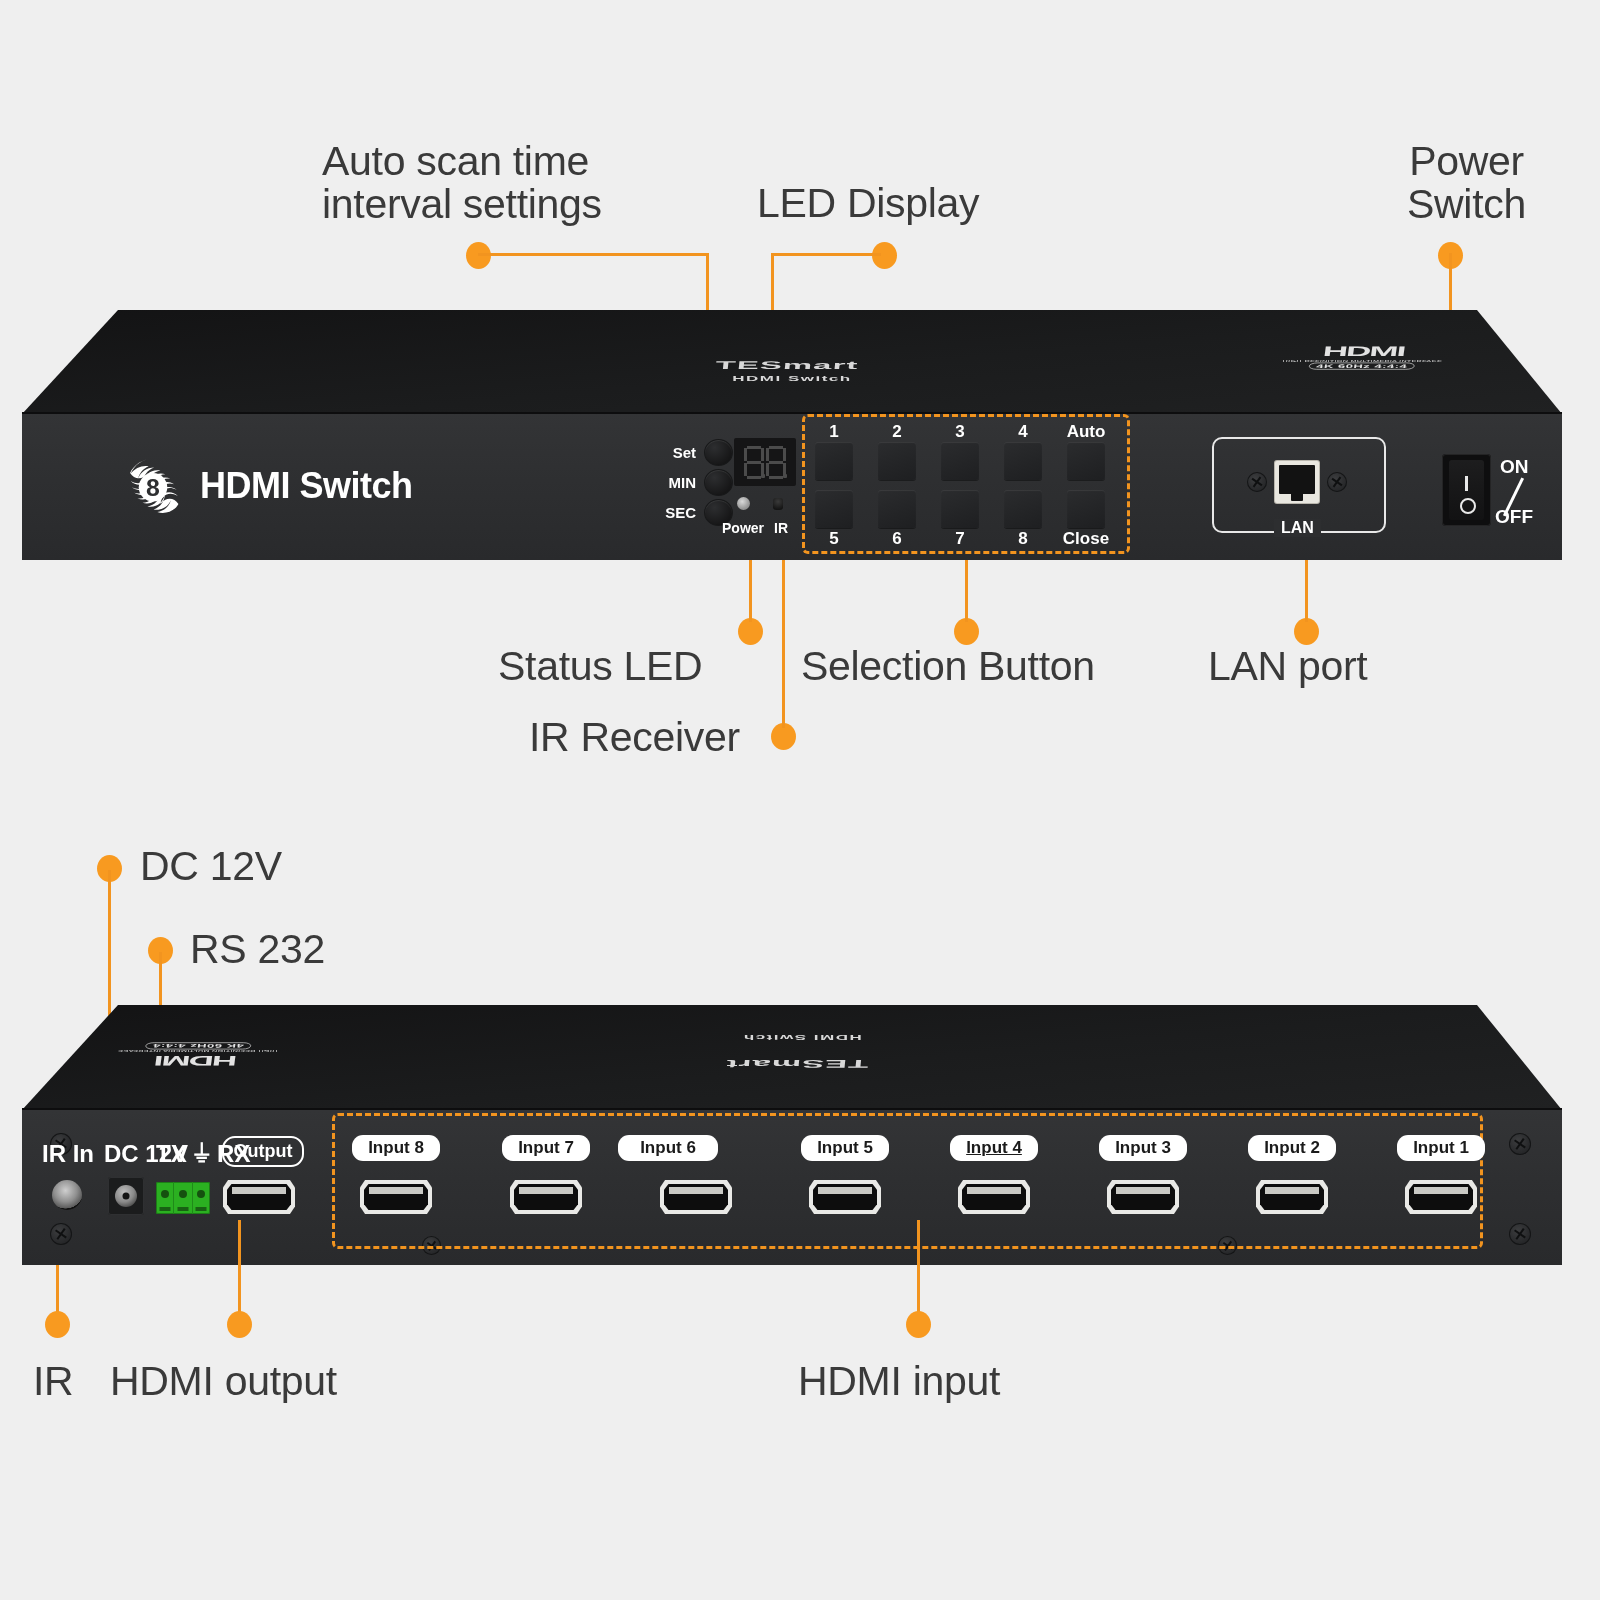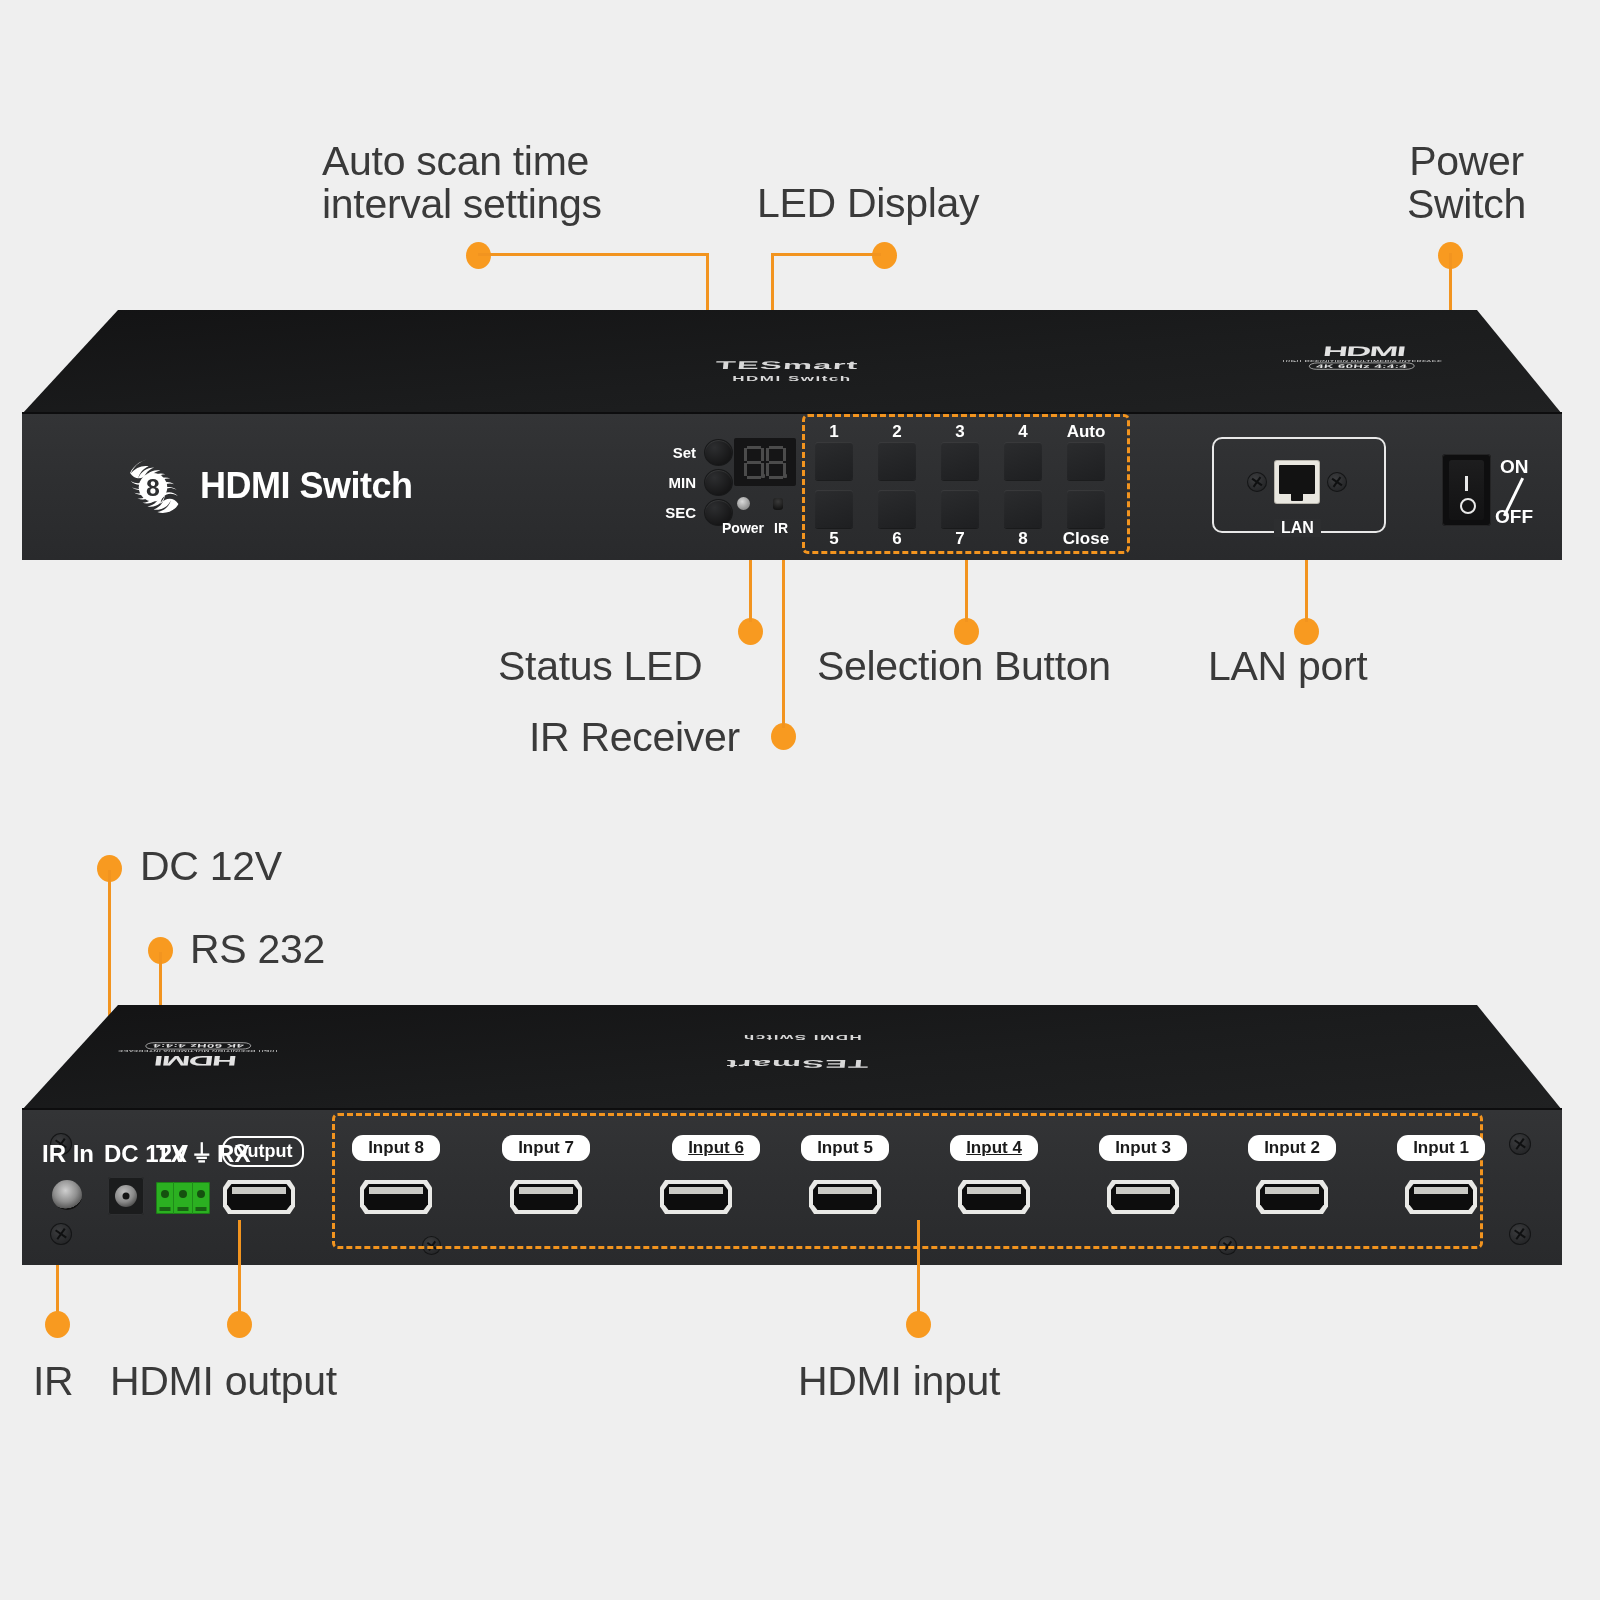--- a/index.html
+++ b/index.html
@@ -342,21 +342,21 @@
   <div class="dot" style="left:738px;top:618px;"></div>
   <div class="lead v" style="left:749px;top:560px;height:62px;"></div>
   <div class="callout" style="left:498px;top:645px;">Status LED</div>
 
   <div class="dot" style="left:771px;top:723px;"></div>
   <div class="lead v" style="left:782px;top:560px;height:168px;"></div>
   <div class="callout" style="left:529px;top:716px;">IR Receiver</div>
 
   <div class="dot" style="left:954px;top:618px;"></div>
   <div class="lead v" style="left:965px;top:560px;height:62px;"></div>
-  <div class="callout" style="left:801px;top:645px;margin-left:16px;">Selection Button</div>
+  <div class="callout" style="left:801px;top:645px;">Selection Button</div>
 
   <div class="dot" style="left:1294px;top:618px;"></div>
   <div class="lead v" style="left:1305px;top:560px;height:62px;"></div>
   <div class="callout" style="left:1208px;top:645px;">LAN port</div>
 
   <div class="dot" style="left:97px;top:855px;"></div>
   <div class="lead v" style="left:108px;top:870px;height:295px;"></div>
   <div class="callout" style="left:140px;top:845px;">DC 12V</div>
 
   <div class="dot" style="left:148px;top:937px;"></div>
@@ -415,21 +415,21 @@
       <div class="in"></div>
         <div class="tongue"></div>
     </div>
 
     <div class="pill" style="left:480px;top:130px;width:88px;height:26px;">Input 7</div>
     <div class="hdmiport" style="left:488px;top:175px;width:72px;height:34px;">
       <div class="in"></div>
         <div class="tongue"></div>
     </div>
 
-    <div class="pill" style="left:650px;top:130px;width:88px;height:26px;text-decoration:underline;">Input 6</div>
+    <div class="pill" style="left:596px;top:130px;width:100px;height:26px;">Input 6</div>
     <div class="hdmiport" style="left:638px;top:175px;width:72px;height:34px;">
       <div class="in"></div>
         <div class="tongue"></div>
     </div>
 
     <div class="pill" style="left:779px;top:130px;width:88px;height:26px;">Input 5</div>
     <div class="hdmiport" style="left:787px;top:175px;width:72px;height:34px;">
       <div class="in"></div>
         <div class="tongue"></div>
     </div>

